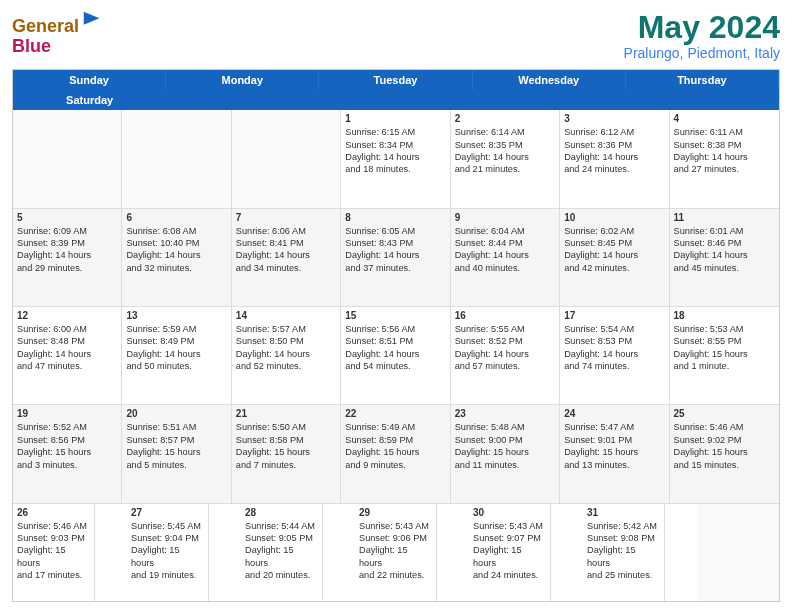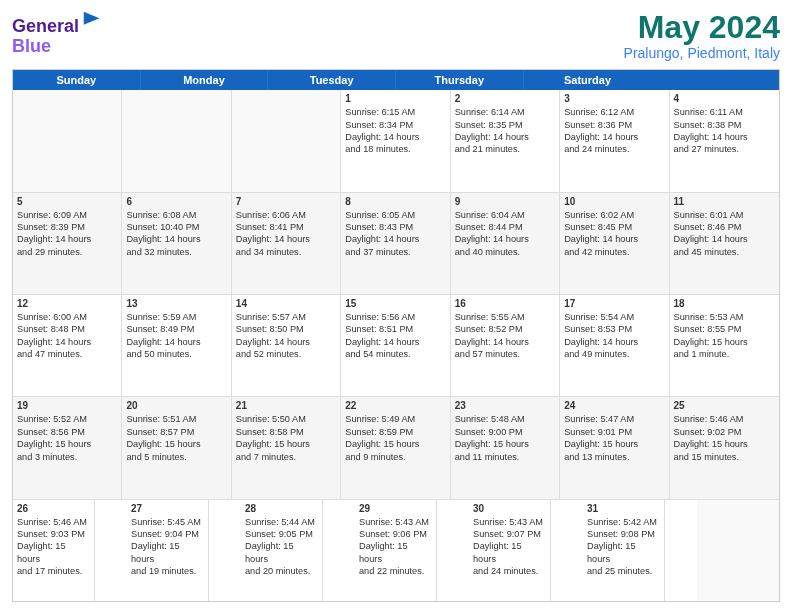--- a/index.html
+++ b/index.html
@@ -25,22 +25,22 @@
     }
     .logo {
       display: flex;
       align-items: center;
     }
     .logo-text {
       font-size: 18px;
       font-weight: bold;
       line-height: 1.1;
     }
-    .logo-general { color: #4c1d95; }
-    .logo-blue { color: #8b5cf6; }
+    .logo-general { color: #a16207; }
+    .logo-blue { color: #be185d; }
     .logo-icon {
       width: 22px;
       height: 22px;
       margin-left: 2px;
     }
     .title-block {
       text-align: right;
     }
     .month-title {
       font-size: 32px;
@@ -53,21 +53,21 @@
       color: #3b82f6;
     }
     .calendar {
       flex: 1;
       display: flex;
       flex-direction: column;
       border: 1px solid #ccc;
     }
     .cal-header {
       display: grid;
-      grid-template-columns: repeat(6, 1fr);
+      grid-template-columns: repeat(5, 1fr);
       background: #1565c0;
     }
     .cal-header-cell {
       color: #fff;
       font-size: 11px;
       font-weight: bold;
       padding: 4px 4px;
       text-align: center;
       border-right: 1px solid #1976d2;
     }
@@ -126,20 +126,21 @@
       <div class="month-title">May 2024</div>
       <div class="location">Pralungo, Piedmont, Italy</div>
     </div>
   </div>
 
   <div class="calendar">
     <div class="cal-header">
       <div class="cal-header-cell">Sunday</div>
       <div class="cal-header-cell">Monday</div>
       <div class="cal-header-cell">Tuesday</div>
+      <div class="cal-header-cell">Wednesday</div>
       <div class="cal-header-cell">Thursday</div>
       <div class="cal-header-cell">Saturday</div>
     </div>
     <div class="cal-body" id="cal-body">
     <div class="cal-row">
           <div class="cal-cell empty"></div>
           <div class="cal-cell empty"></div>
           <div class="cal-cell empty"></div>
           <div class="cal-cell">
             <div class="day-num">1</div>
@@ -255,21 +256,21 @@
             <div class="cell-line">Sunrise: 5:55 AM</div>
             <div class="cell-line">Sunset: 8:52 PM</div>
             <div class="cell-line">Daylight: 14 hours</div>
             <div class="cell-line">and 57 minutes.</div>
           </div>
           <div class="cal-cell">
             <div class="day-num">17</div>
             <div class="cell-line">Sunrise: 5:54 AM</div>
             <div class="cell-line">Sunset: 8:53 PM</div>
             <div class="cell-line">Daylight: 14 hours</div>
-            <div class="cell-line">and 49 minutes.</div>
+            <div class="cell-line">and 74 minutes.</div>
           </div>
           <div class="cal-cell">
             <div class="day-num">18</div>
             <div class="cell-line">Sunrise: 5:53 AM</div>
             <div class="cell-line">Sunset: 8:55 PM</div>
             <div class="cell-line">Daylight: 15 hours</div>
             <div class="cell-line">and 1 minute.</div>
           </div>
         </div>
         <div class="cal-row">

